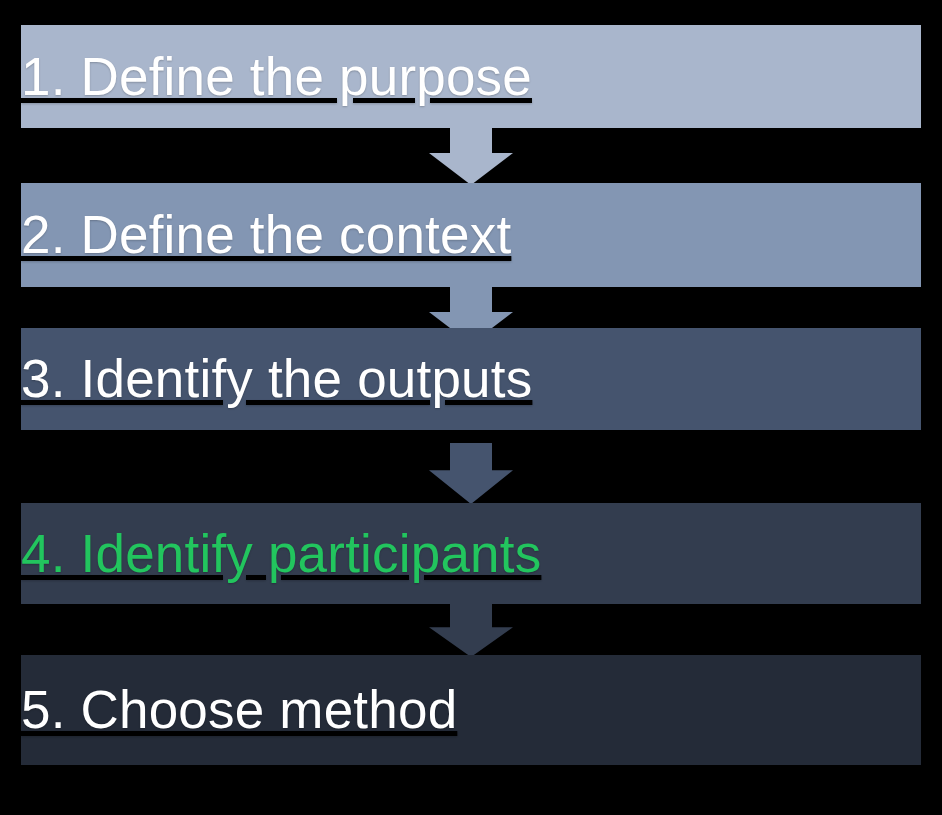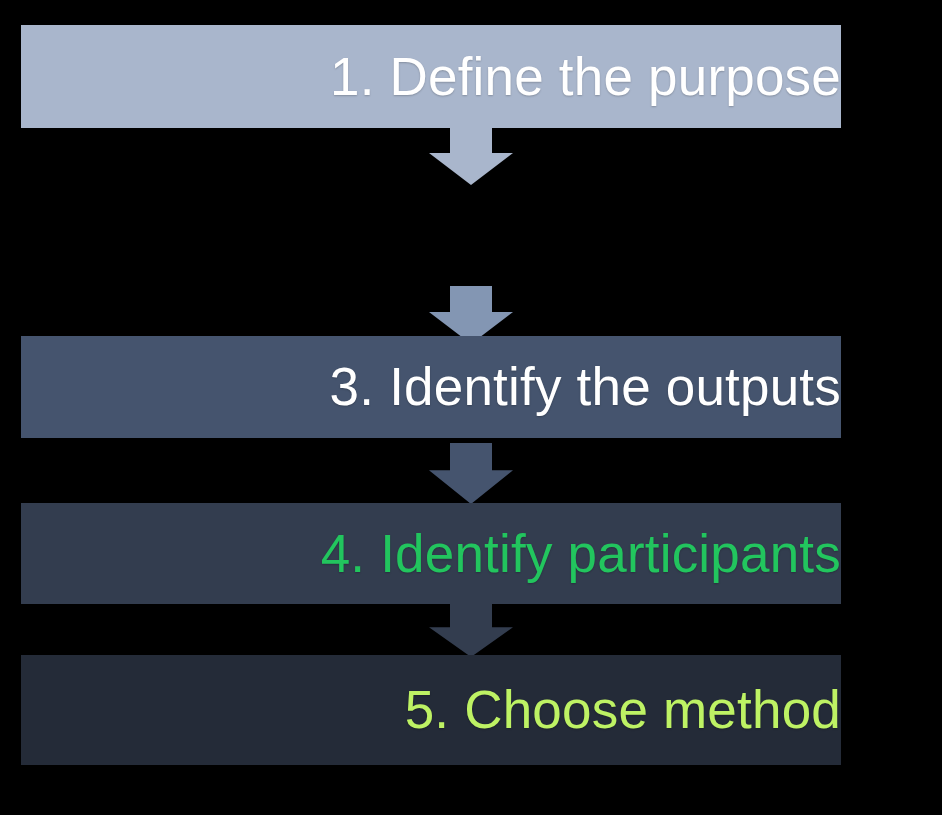--- a/index.html
+++ b/index.html
@@ -14,42 +14,43 @@
   #canvas {
     position: relative;
     width: 942px;
     height: 815px;
     background: #000000;
     overflow: hidden;
   }
   .flow-step {
     position: absolute;
     left: 21px;
-    width: 820px;
+    width: 900px;
     display: flex;
     align-items: center;
-    justify-content: flex-end;
+    justify-content: flex-start;
     box-sizing: border-box;
     z-index: 2;
+    text-decoration: underline;
   }
   .flow-step .step-label {
     color: #ffffff;
     font-family: "Liberation Sans", sans-serif;
     font-weight: 400;
     font-size: 53px;
     line-height: 1.05;
     letter-spacing: 0.2px;
     white-space: nowrap;
     text-align: center;
     text-shadow: 0 1px 2px rgba(0,0,0,0.22);
   }
   
   #step-1 { top: 25px;  height: 103px; }
   #step-2 { top: 183px; height: 104px; }
-  #step-3 { top: 336px; height: 102px; }
+  #step-3 { top: 328px; height: 102px; }
   #step-4 { top: 503px; height: 101px; }
   #step-5 { top: 655px; height: 110px; }
 
   
   .flow-arrow {
     position: absolute;
     left: 429px;
     width: 84px;
     z-index: 1;
     filter: drop-shadow(3px 5px 5px rgba(0,0,0,0.75));
@@ -68,20 +69,23 @@
   <div class="flow-step" id="step-1" style="background-color: rgb(169, 182, 204);">
     <span class="step-label" style="color: rgb(255, 255, 255);">1. Define the purpose</span>
   </div>
 
   <div class="flow-arrow" id="arrow-1">
     <svg viewBox="0 0 84 58" preserveAspectRatio="none" aria-hidden="true">
       <polygon class="arrow-shape" points="21,0 63,0 63,26 84,26 42,58 0,26 21,26" fill="#A9B6CC"></polygon>
     </svg>
   </div>
 
+  <div class="flow-step" id="step-2" style="background-color: rgb(131, 150, 179);">
+    <span class="step-label" style="color: rgb(255, 255, 255);">2. Define the context</span>
+  </div>
 
   <div class="flow-arrow" id="arrow-2">
     <svg viewBox="0 0 84 58" preserveAspectRatio="none" aria-hidden="true">
       <polygon class="arrow-shape" points="21,0 63,0 63,26 84,26 42,58 0,26 21,26" fill="#8396B3"></polygon>
     </svg>
   </div>
 
   <div class="flow-step" id="step-3" style="background-color: rgb(69, 84, 110);">
     <span class="step-label" style="color: rgb(255, 255, 255);">3. Identify the outputs</span>
   </div>
@@ -96,16 +100,16 @@
     <span class="step-label" style="color: #22c55e;">4. Identify participants</span>
   </div>
 
   <div class="flow-arrow" id="arrow-4">
     <svg viewBox="0 0 84 58" preserveAspectRatio="none" aria-hidden="true">
       <polygon class="arrow-shape" points="21,0 63,0 63,26 84,26 42,58 0,26 21,26" fill="#333D4F"></polygon>
     </svg>
   </div>
 
   <div class="flow-step" id="step-5" style="background-color: rgb(36, 43, 56);">
-    <span class="step-label" style="color: #bef264;">5. Choose method</span>
+    <span class="step-label" style="color: #ffffff;">5. Choose method</span>
   </div>
 
 </div>
 
 </body></html>

